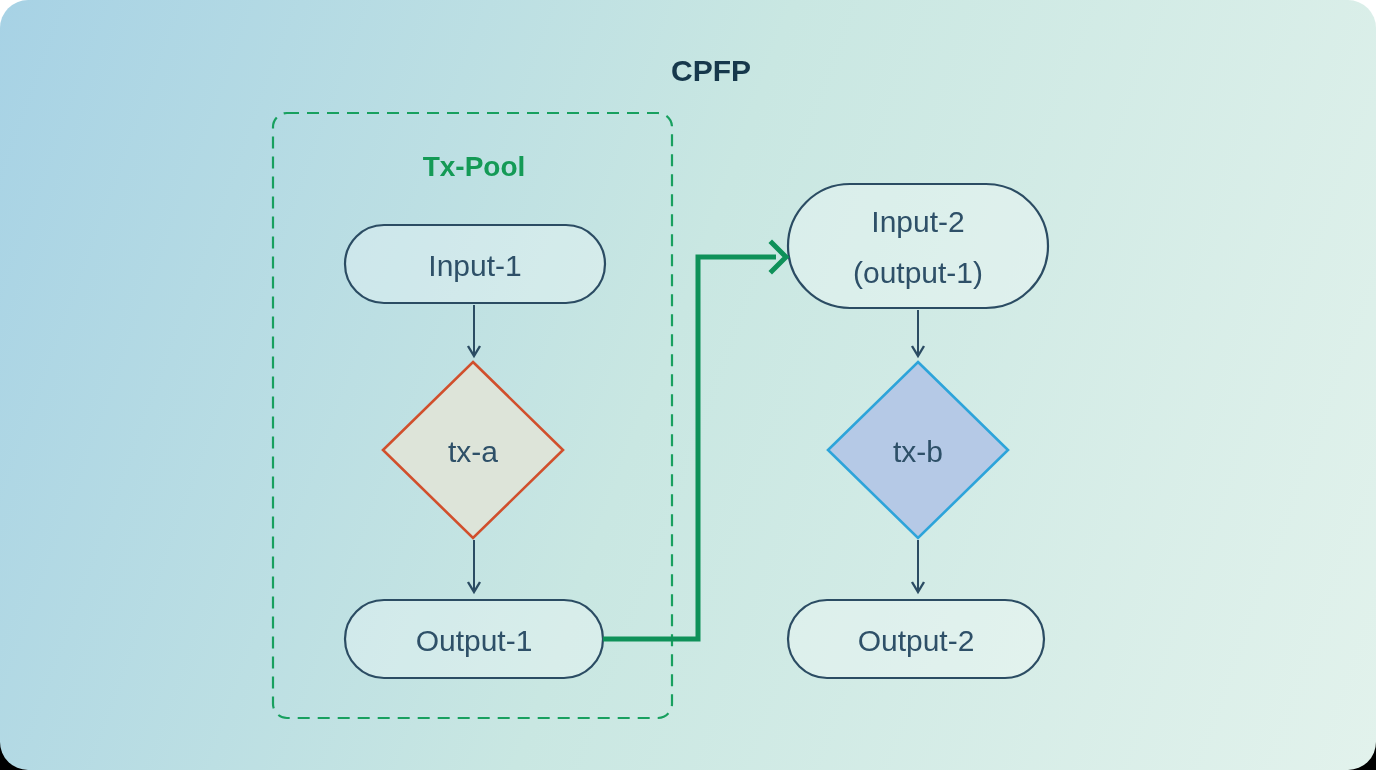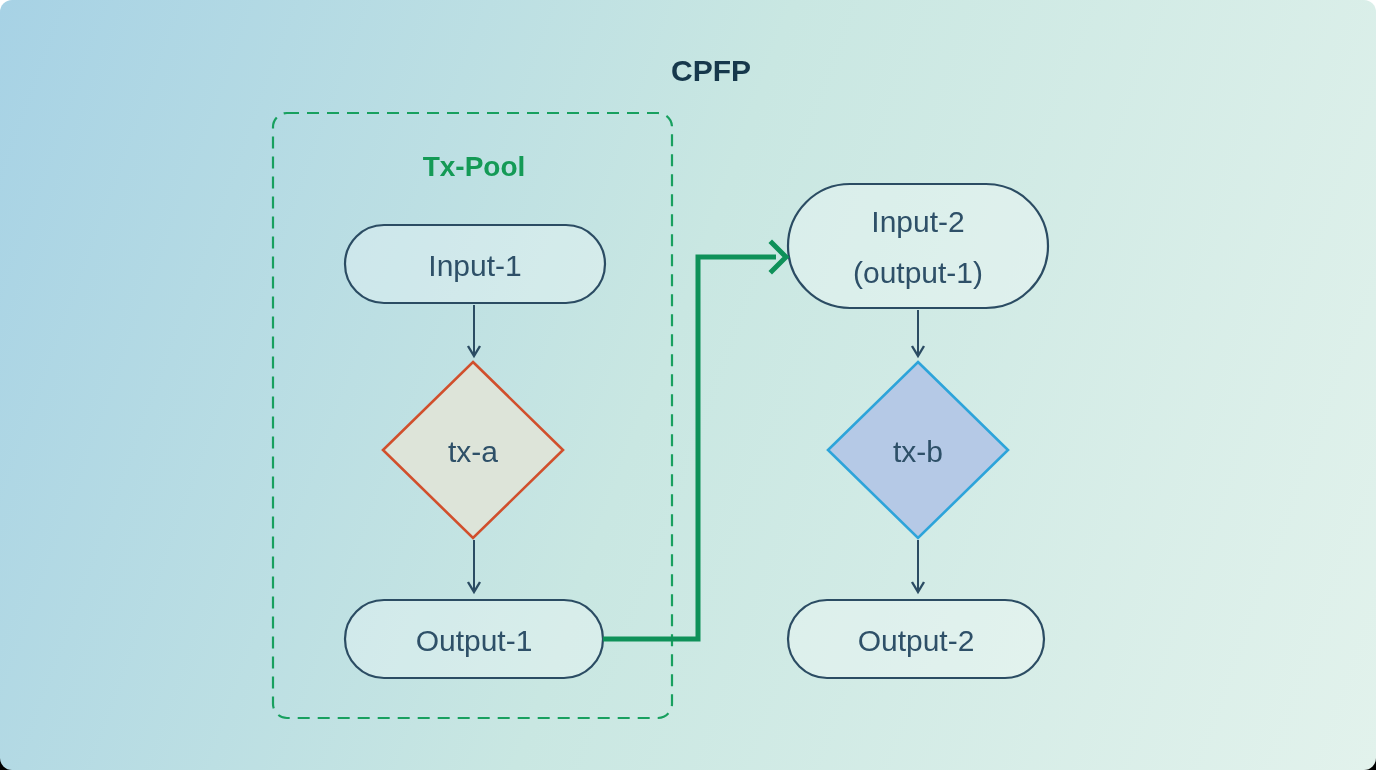--- a/index.html
+++ b/index.html
@@ -16,21 +16,21 @@
     left: 0; right: 0; bottom: 0;
     height: 34px;
     background: #000000;
     z-index: 0;
   }
   .card {
     position: relative;
     z-index: 1;
     width: 1376px;
     height: 770px;
-    border-radius: 12px;
+    border-radius: 28px;
     background: linear-gradient(110deg, #a7d2e5 0%, #c9e7e2 48%, #e2f2ec 100%);
     overflow: hidden;
   }
   .card svg { display: block; }
 
   .title-text {
     font-size: 30px;
     font-weight: bold;
     text-anchor: middle;
   }

